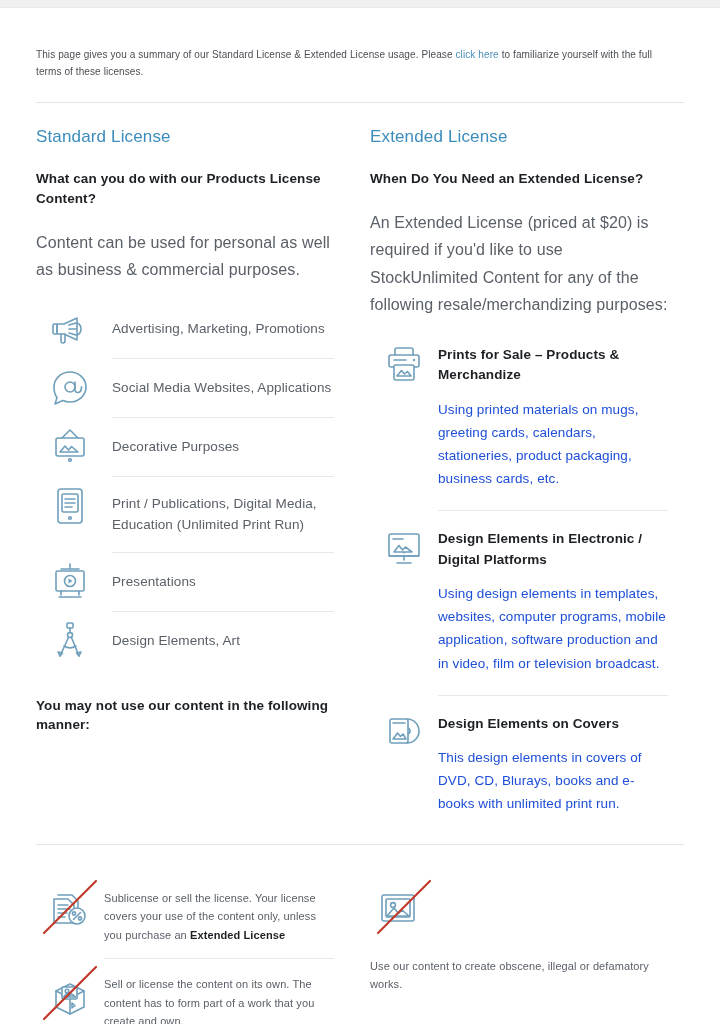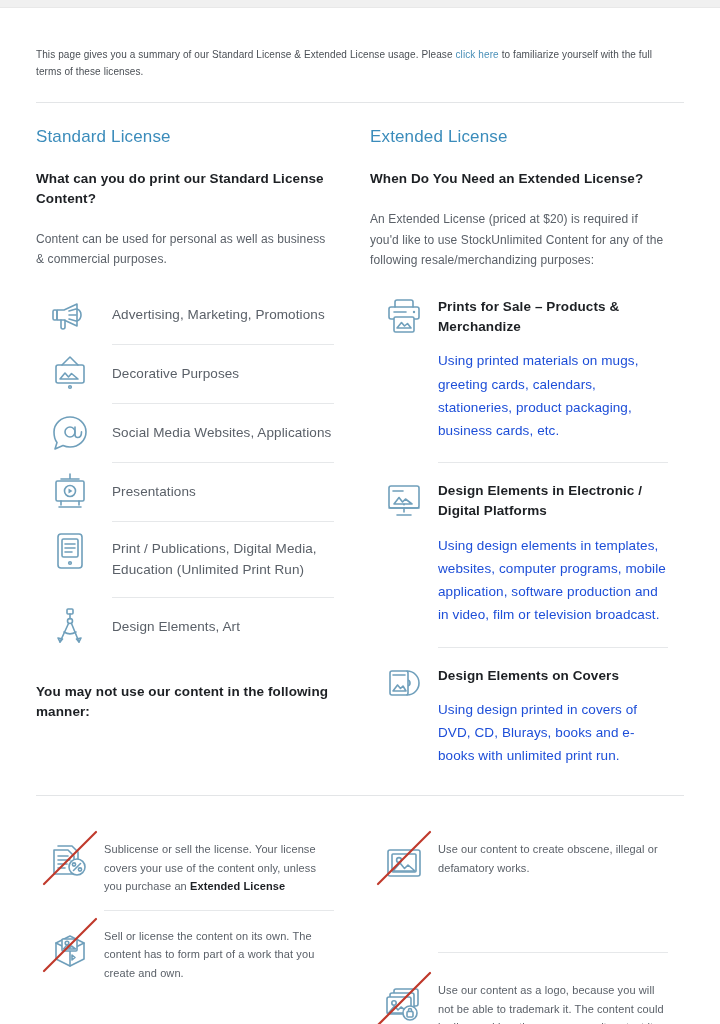--- a/index.html
+++ b/index.html
@@ -62,21 +62,21 @@
   .q-head {
     font-size: 13.5px;
     font-weight: bold;
     color: #1d2024;
     line-height: 1.45;
     letter-spacing: .1px;
     margin-bottom: 20px;
   }
 
   .q-body {
-    font-size: 12px;
+    font-size: 16px;
     color: #5a6068;
     line-height: 1.72;
     letter-spacing: .1px;
     margin-bottom: 16px;
   }
 
   
   .flist { margin-top: 8px; }
 
   .frow {
@@ -176,21 +176,21 @@
 <div class="page">
 
   <p class="intro"><span>This page gives you a summary of our Standard License &amp; Extended License usage. Please </span><a href="#">click here</a><span> to familiarize yourself with the full terms of these licenses.</span></p>
 
   <div class="rule"></div>
 
   <div class="cols">
 
     <div class="col">
       <div class="col-title">Standard License</div>
-      <div class="q-head">What can you do print our Standard License Content?</div>
+      <div class="q-head">What can you do with our Products License Content?</div>
       <div class="q-body">Content can be used for personal as well as business &amp; commercial purposes.</div>
 
       <div class="flist">
 
         <div class="frow">
           <div class="fic">
             <svg width="46" height="46" viewBox="0 0 46 46" fill="none" stroke="#6f9fbb" stroke-width="1.6" stroke-linecap="round" stroke-linejoin="round">
               <path d="M10 18h7l13-6v22l-13-6h-7z"></path>
               <rect x="6" y="18" width="4" height="10" rx="1.5"></rect>
               <path d="M30 17c3 1 4 3.2 4 6s-1 5-4 6"></path>
@@ -200,73 +200,73 @@
           </div>
           <div class="ftext-wrap">
             <div class="ftext">Advertising, Marketing, Promotions</div>
             <div class="fdiv"></div>
           </div>
         </div>
 
         <div class="frow">
           <div class="fic">
             <svg width="46" height="46" viewBox="0 0 46 46" fill="none" stroke="#6f9fbb" stroke-width="1.6" stroke-linecap="round" stroke-linejoin="round">
+              <path d="M23 7c8.8 0 16 6.7 16 15s-7.2 15-16 15c-2.5 0-4.9-.5-7-1.5L8 39l2-6.5C8 30 7 26.6 7 22 7 13.7 14.2 7 23 7z"></path>
+              <circle cx="23" cy="22" r="5"></circle>
+              <path d="M28 17v7.5c0 2 1 3 2.6 3 2.4 0 3.9-2.4 3.9-5.6"></path>
+            </svg>
+          </div>
+          <div class="ftext-wrap">
+            <div class="ftext">Social Media Websites, Applications</div>
+            <div class="fdiv"></div>
+          </div>
+        </div>
+
+        <div class="frow">
+          <div class="fic">
+            <svg width="46" height="46" viewBox="0 0 46 46" fill="none" stroke="#6f9fbb" stroke-width="1.6" stroke-linecap="round" stroke-linejoin="round">
               <path d="M23 6l-8 8M23 6l8 8"></path>
               <rect x="9" y="14" width="28" height="18" rx="2"></rect>
               <path d="M13 28l5-6 3.5 4 3-3.5L31 28z"></path>
               <circle cx="23" cy="36" r="1.3"></circle>
             </svg>
           </div>
           <div class="ftext-wrap">
             <div class="ftext">Decorative Purposes</div>
             <div class="fdiv"></div>
           </div>
         </div>
 
         <div class="frow">
           <div class="fic">
             <svg width="46" height="46" viewBox="0 0 46 46" fill="none" stroke="#6f9fbb" stroke-width="1.6" stroke-linecap="round" stroke-linejoin="round">
-              <path d="M23 7c8.8 0 16 6.7 16 15s-7.2 15-16 15c-2.5 0-4.9-.5-7-1.5L8 39l2-6.5C8 30 7 26.6 7 22 7 13.7 14.2 7 23 7z"></path>
-              <circle cx="23" cy="22" r="5"></circle>
-              <path d="M28 17v7.5c0 2 1 3 2.6 3 2.4 0 3.9-2.4 3.9-5.6"></path>
-            </svg>
-          </div>
-          <div class="ftext-wrap">
-            <div class="ftext">Social Media Websites, Applications</div>
+              <rect x="11" y="6" width="24" height="34" rx="3"></rect>
+              <rect x="15" y="11" width="16" height="18" rx="1.5"></rect>
+              <path d="M18 16h10M18 20h10M18 24h7"></path>
+              <circle cx="23" cy="35" r="1.3"></circle>
+            </svg>
+          </div>
+          <div class="ftext-wrap">
+            <div class="ftext">Print / Publications, Digital Media, Education (Unlimited Print Run)</div>
             <div class="fdiv"></div>
           </div>
         </div>
 
         <div class="frow">
           <div class="fic">
             <svg width="46" height="46" viewBox="0 0 46 46" fill="none" stroke="#6f9fbb" stroke-width="1.6" stroke-linecap="round" stroke-linejoin="round">
               <path d="M23 5v5M14 10h18"></path>
               <rect x="9" y="12" width="28" height="20" rx="1.5"></rect>
               <circle cx="23" cy="22" r="5.5"></circle>
               <path d="M21.5 19.6l4 2.4-4 2.4z" fill="#6f9fbb" stroke="none"></path>
               <path d="M14 32v4M32 32v4M12 38h22"></path>
             </svg>
           </div>
           <div class="ftext-wrap">
             <div class="ftext">Presentations</div>
-            <div class="fdiv"></div>
-          </div>
-        </div>
-
-        <div class="frow">
-          <div class="fic">
-            <svg width="46" height="46" viewBox="0 0 46 46" fill="none" stroke="#6f9fbb" stroke-width="1.6" stroke-linecap="round" stroke-linejoin="round">
-              <rect x="11" y="6" width="24" height="34" rx="3"></rect>
-              <rect x="15" y="11" width="16" height="18" rx="1.5"></rect>
-              <path d="M18 16h10M18 20h10M18 24h7"></path>
-              <circle cx="23" cy="35" r="1.3"></circle>
-            </svg>
-          </div>
-          <div class="ftext-wrap">
-            <div class="ftext">Print / Publications, Digital Media, Education (Unlimited Print Run)</div>
             <div class="fdiv"></div>
           </div>
         </div>
 
         <div class="frow">
           <div class="fic">
             <svg width="46" height="46" viewBox="0 0 46 46" fill="none" stroke="#6f9fbb" stroke-width="1.6" stroke-linecap="round" stroke-linejoin="round">
               <rect x="20" y="5" width="6" height="5" rx="1"></rect>
               <path d="M23 10v5"></path>
               <circle cx="23" cy="17" r="2.5"></circle>
@@ -335,21 +335,21 @@
             <svg width="46" height="46" viewBox="0 0 46 46" fill="none" stroke="#6f9fbb" stroke-width="1.6" stroke-linecap="round" stroke-linejoin="round">
               <path d="M26 9a12 12 0 010 24"></path>
               <circle cx="26" cy="21" r="3"></circle>
               <rect x="9" y="9" width="18" height="24" rx="2" fill="#fff"></rect>
               <path d="M12 13h12"></path>
               <path d="M12 29l4.5-6 3 3.5 2.5-2.5L25 29z"></path>
             </svg>
           </div>
           <div class="rbody">
             <div class="rtitle">Design Elements on Covers</div>
-            <div class="rdesc">Using design printed in covers of DVD, CD, Blurays, books and e-books with unlimited print run.</div>
+            <div class="rdesc">This design elements in covers of DVD, CD, Blurays, books and e-books with unlimited print run.</div>
           </div>
         </div>
 
       </div>
     </div>
 
   </div>
 
   <div class="mid-rule"></div>
 
@@ -390,21 +390,21 @@
               <line x1="4" y1="56" x2="56" y2="4" stroke="#c0392b" stroke-width="2.2" stroke-linecap="round"></line>
             </svg>
         </div>
         <div class="btext"><span>Sell or license the content on its own. The content has to form part of a work that you create and own.</span></div>
       </div>
 
     </div>
 
     <div class="col">
 
-      <div class="brow" style="margin-top:14px;">
+      <div class="brow" style="margin-top:14px;flex-direction:column;">
         <div class="bic">
           <svg width="56" height="56" viewBox="0 0 56 56" fill="none" stroke="#6f9fbb" stroke-width="1.6" stroke-linecap="round" stroke-linejoin="round">
             <rect x="12" y="16" width="32" height="26" rx="2"></rect>
             <rect x="16" y="20" width="24" height="18" rx="1"></rect>
             <circle cx="23" cy="26" r="2.4"></circle>
             <path d="M17 37l7-8 4.5 5.5 3.5-3.5L39 37z"></path>
           </svg>
           <svg class="strike" viewBox="0 0 60 60">
               <line x1="4" y1="56" x2="56" y2="4" stroke="#c0392b" stroke-width="2.2" stroke-linecap="round"></line>
             </svg>

